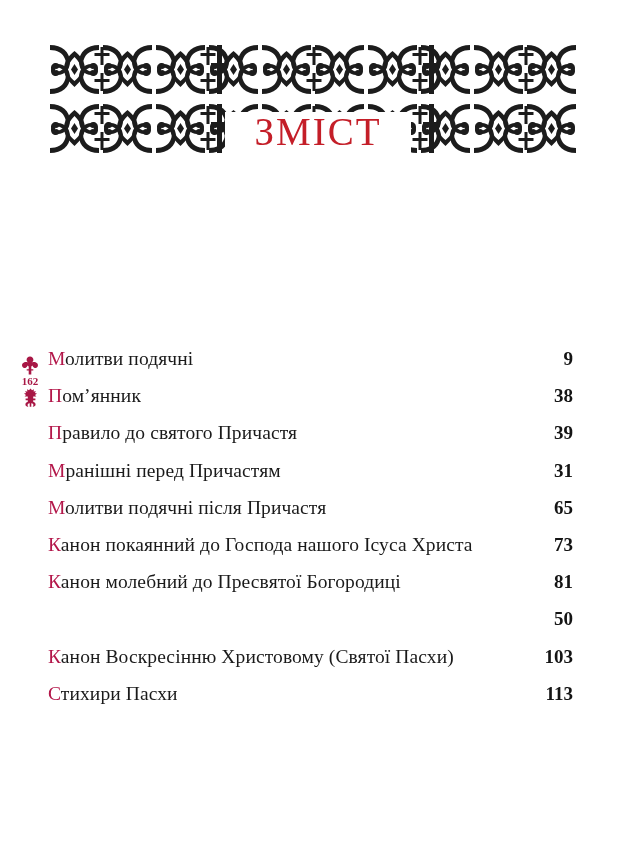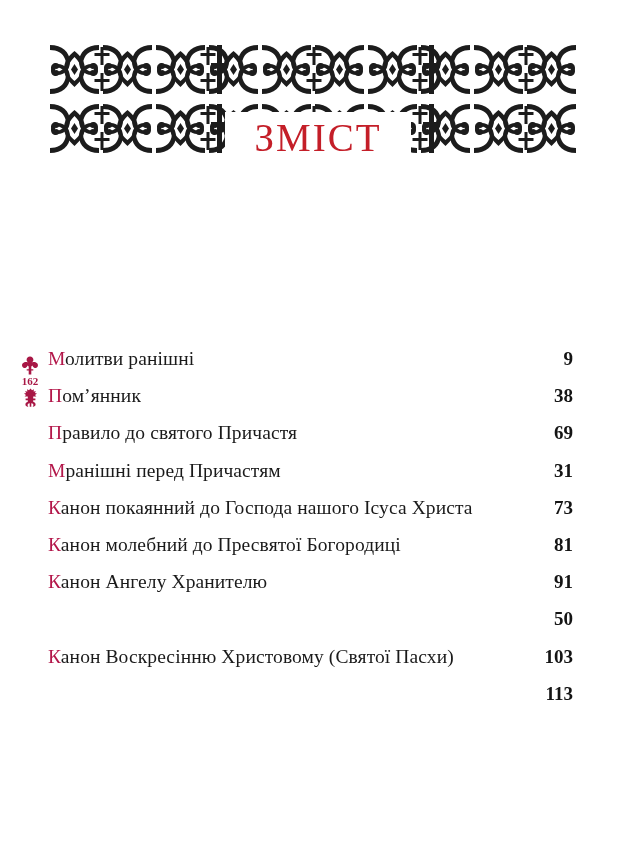--- a/index.html
+++ b/index.html
@@ -27,21 +27,20 @@
   #header-ornament svg { display: block; width: 100%; height: 100%; }
 
   #title-wrap {
     position: absolute;
     left: 225px;
     top: 112px;
     width: 186px;
     height: 50px;
     background: #ffffff;
     display: flex;
-    align-items: center;
     justify-content: center;
     z-index: 4;
   }
   #toc-title {
     font-family: "Liberation Serif", "DejaVu Serif", serif;
     font-size: 39px;
     line-height: 1;
     font-weight: 400;
     letter-spacing: 2px;
     color: #c41e28;
@@ -208,72 +207,73 @@
              C8 15.2 7.2 15.6 6.8 16.3 C6.4 17.1 6.6 17.9 7.4 18.6
              C5.8 18.8 4.4 17.8 4.4 16.4 C4.4 15.2 5.4 14.2 6.8 13.8
              L6.8 12.2 L4.6 12.2 L4.6 10.6 L6.8 10.6 L6.8 8.6 L3.6 8.6
              L5 6.9 L3 5.6 L5.2 5 L4 3.2 L6.4 3.4 L6 1.2 L8 2.2 Z" fill="#a81745"></path>
   </svg>
 </div>
 
 <div id="toc-list">
 
   <div class="toc-row">
-    <span class="toc-entry-title"><span class="initial">М</span><span>олитви ранішні</span></span>
+    <span class="toc-entry-title"><span class="initial">М</span><span>олитви подячні</span></span>
     <span class="toc-leader"></span>
     <span class="toc-page">9</span>
   </div>
 
   <div class="toc-row">
     <span class="toc-entry-title"><span class="initial">П</span><span>ом’янник</span></span>
     <span class="toc-leader"></span>
     <span class="toc-page">38</span>
   </div>
 
 
   <div class="toc-row">
     <span class="toc-entry-title"><span class="initial">П</span><span>равило до святого Причастя</span></span>
     <span class="toc-leader"></span>
-    <span class="toc-page">69</span>
+    <span class="toc-page">39</span>
   </div>
 
   <div class="toc-row">
     <span class="toc-entry-title"><span class="initial">М</span><span>ранішні перед Причастям</span></span>
     <span class="toc-leader"></span>
     <span class="toc-page">31</span>
   </div>
 
+  <div class="toc-row">
+    <span class="toc-entry-title"><span class="initial">М</span><span>олитви подячні після Причастя</span></span>
+    <span class="toc-leader"></span>
+    <span class="toc-page">65</span>
+  </div>
 
   <div class="toc-row">
     <span class="toc-entry-title"><span class="initial">К</span><span>анон покаянний до Господа нашого Ісуса Христа</span></span>
     <span class="toc-leader"></span>
     <span class="toc-page">73</span>
   </div>
 
   <div class="toc-row">
     <span class="toc-entry-title"><span class="initial">К</span><span>анон молебний до Пресвятої Богородиці</span></span>
     <span class="toc-leader"></span>
     <span class="toc-page">81</span>
   </div>
 
-  <div class="toc-row">
-    <span class="toc-entry-title"><span class="initial">К</span><span>анон Ангелу Хранителю</span></span>
-    <span class="toc-leader"></span>
-    <span class="toc-page">91</span>
-  </div>
 
   <div class="toc-row">
     <span class="toc-leader"></span>
     <span class="toc-page">50</span>
   </div>
 
   <div class="toc-row">
     <span class="toc-entry-title"><span class="initial">К</span><span>анон Воскресінню Христовому (Святої Пасхи)</span></span>
     <span class="toc-leader"></span>
     <span class="toc-page">103</span>
   </div>
 
   <div class="toc-row">
+    <span class="toc-entry-title"><span class="initial">С</span><span>тихири Пасхи</span></span>
     <span class="toc-leader"></span>
     <span class="toc-page">113</span>
   </div>
 
 </div>
 
 </body></html>

